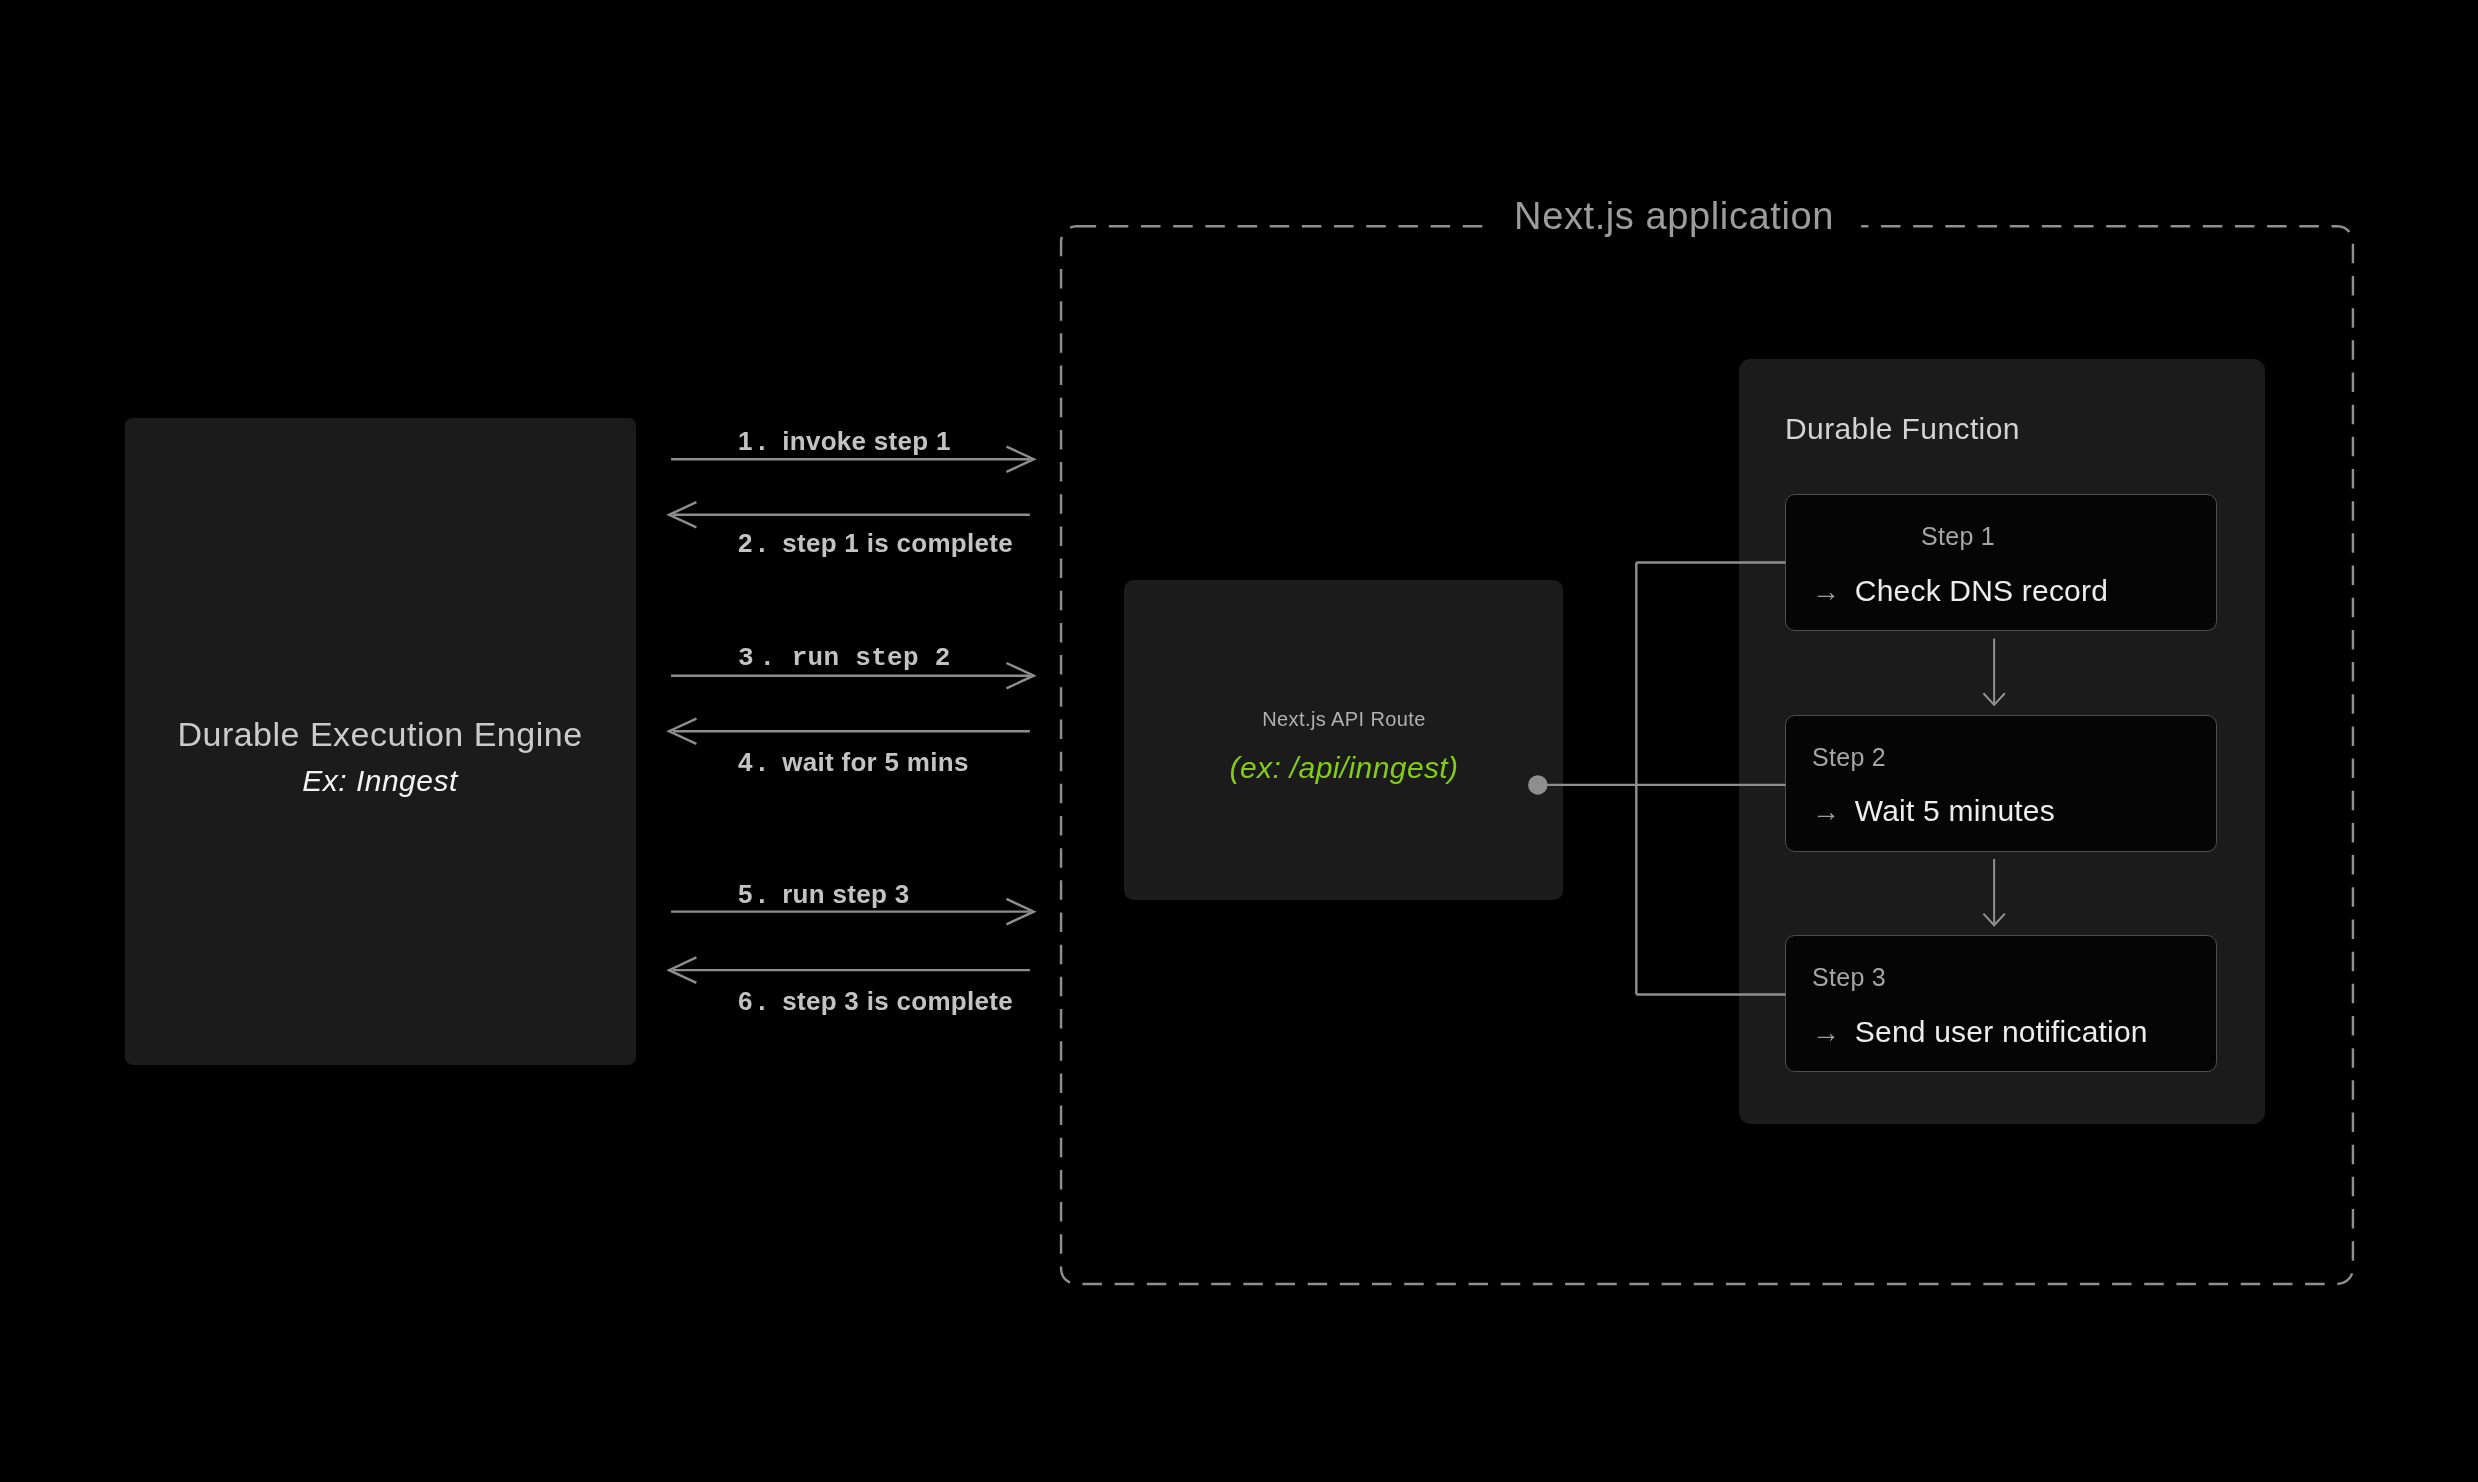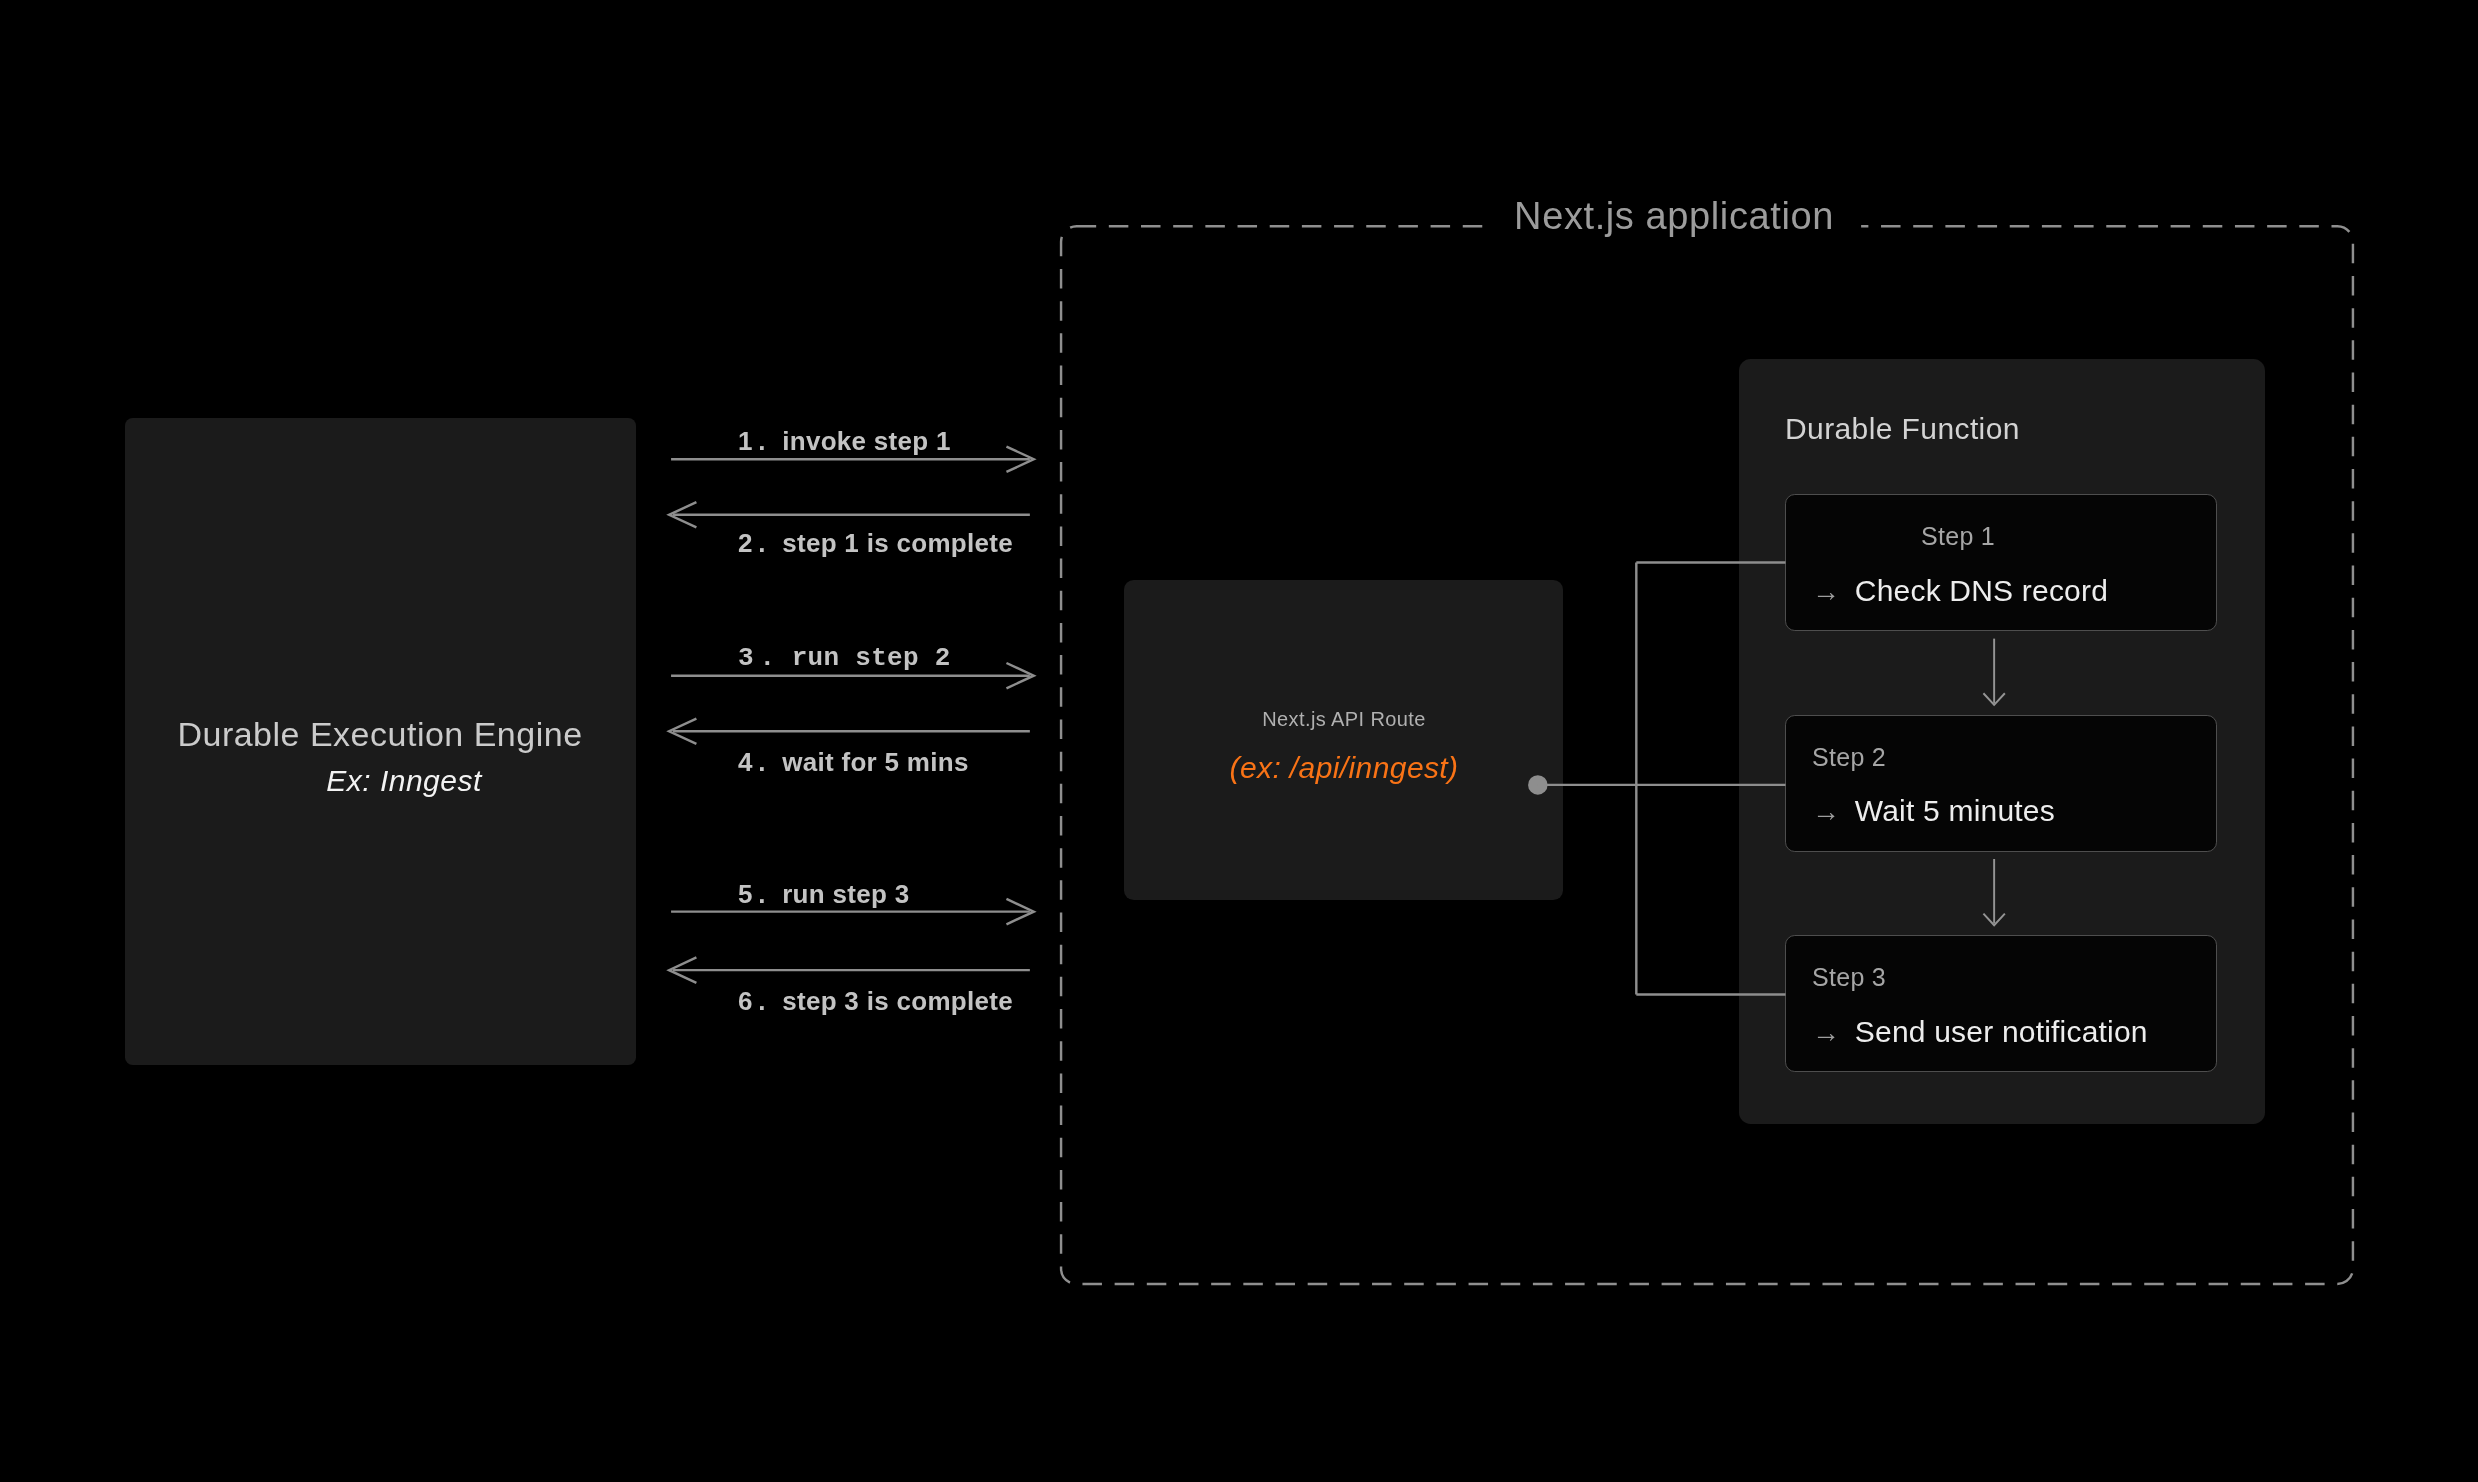--- a/index.html
+++ b/index.html
@@ -12,35 +12,35 @@
   .t{position:absolute;white-space:nowrap;}
   .cc{transform:translate(-50%,-50%);}
   .vc{transform:translateY(-50%);}
   .engine-title{font-size:34px;color:#cbcbcb;font-weight:500;letter-spacing:0.5px;}
   .engine-sub{font-size:30px;color:#f3f3f3;font-style:italic;font-weight:500;letter-spacing:0.5px;}
   .msg-label{font-size:26px;color:#c3c3c3;font-weight:700;letter-spacing:0.3px;}
   .msg-label .num{letter-spacing:5.9px;margin-right:10.7px;}
   .app-title{font-size:38px;color:#9c9c9c;font-weight:400;letter-spacing:0.6px;
     background:#000000;padding:0 27px;z-index:6;}
   .api-title{font-size:20px;color:#b0b0b0;font-weight:500;letter-spacing:0.4px;}
-  .api-sub{font-size:30px;color:#f97316;font-style:italic;font-weight:500;letter-spacing:0.4px;}
+  .api-sub{font-size:30px;color:#84cc16;font-style:italic;font-weight:500;letter-spacing:0.4px;}
   .df-title{font-size:30px;color:#d3d3d3;font-weight:400;letter-spacing:0.4px;}
   .step-label{font-size:25px;color:#a6a6a6;font-weight:400;letter-spacing:0.3px;}
   .step-action{font-size:30px;color:#ededed;font-weight:400;letter-spacing:0.2px;}
   .step-action .glyph{color:#9e9e9e;margin-right:14.6px;font-size:28px;}
   svg.overlay{position:absolute;left:0;top:0;z-index:5;}
 </style>
 </head>
 <body>
 
 <div class="canvas">
 
   <div class="box" style="left:125px;top:418px;width:511px;height:647px;border-radius:7.8px;"></div>
   <div class="t cc engine-title" style="left:380px;top:734px;">Durable Execution Engine</div>
-  <div class="t cc engine-sub" style="left:380px;top:781px;margin-left:24px;">Ex: Inngest</div>
+  <div class="t cc engine-sub" style="left:380px;top:781px;">Ex: Inngest</div>
 
   <div class="box" style="left:1124px;top:580px;width:439px;height:320px;"></div>
   <div class="t cc api-title" style="left:1344px;top:719px;">Next.js API Route</div>
   <div class="t cc api-sub" style="left:1344px;top:768px;">(ex: /api/inngest)</div>
 
   <div class="box" style="left:1739px;top:359px;width:526px;height:765px;border-radius:11.7px;"></div>
   <div class="t vc df-title" style="left:1785px;top:429px;">Durable Function</div>
 
   <div class="card" style="left:1785px;top:494px;width:432px;height:137px;"></div>
   <div class="t vc step-label" style="left:1921px;top:536px;">Step 1</div>

